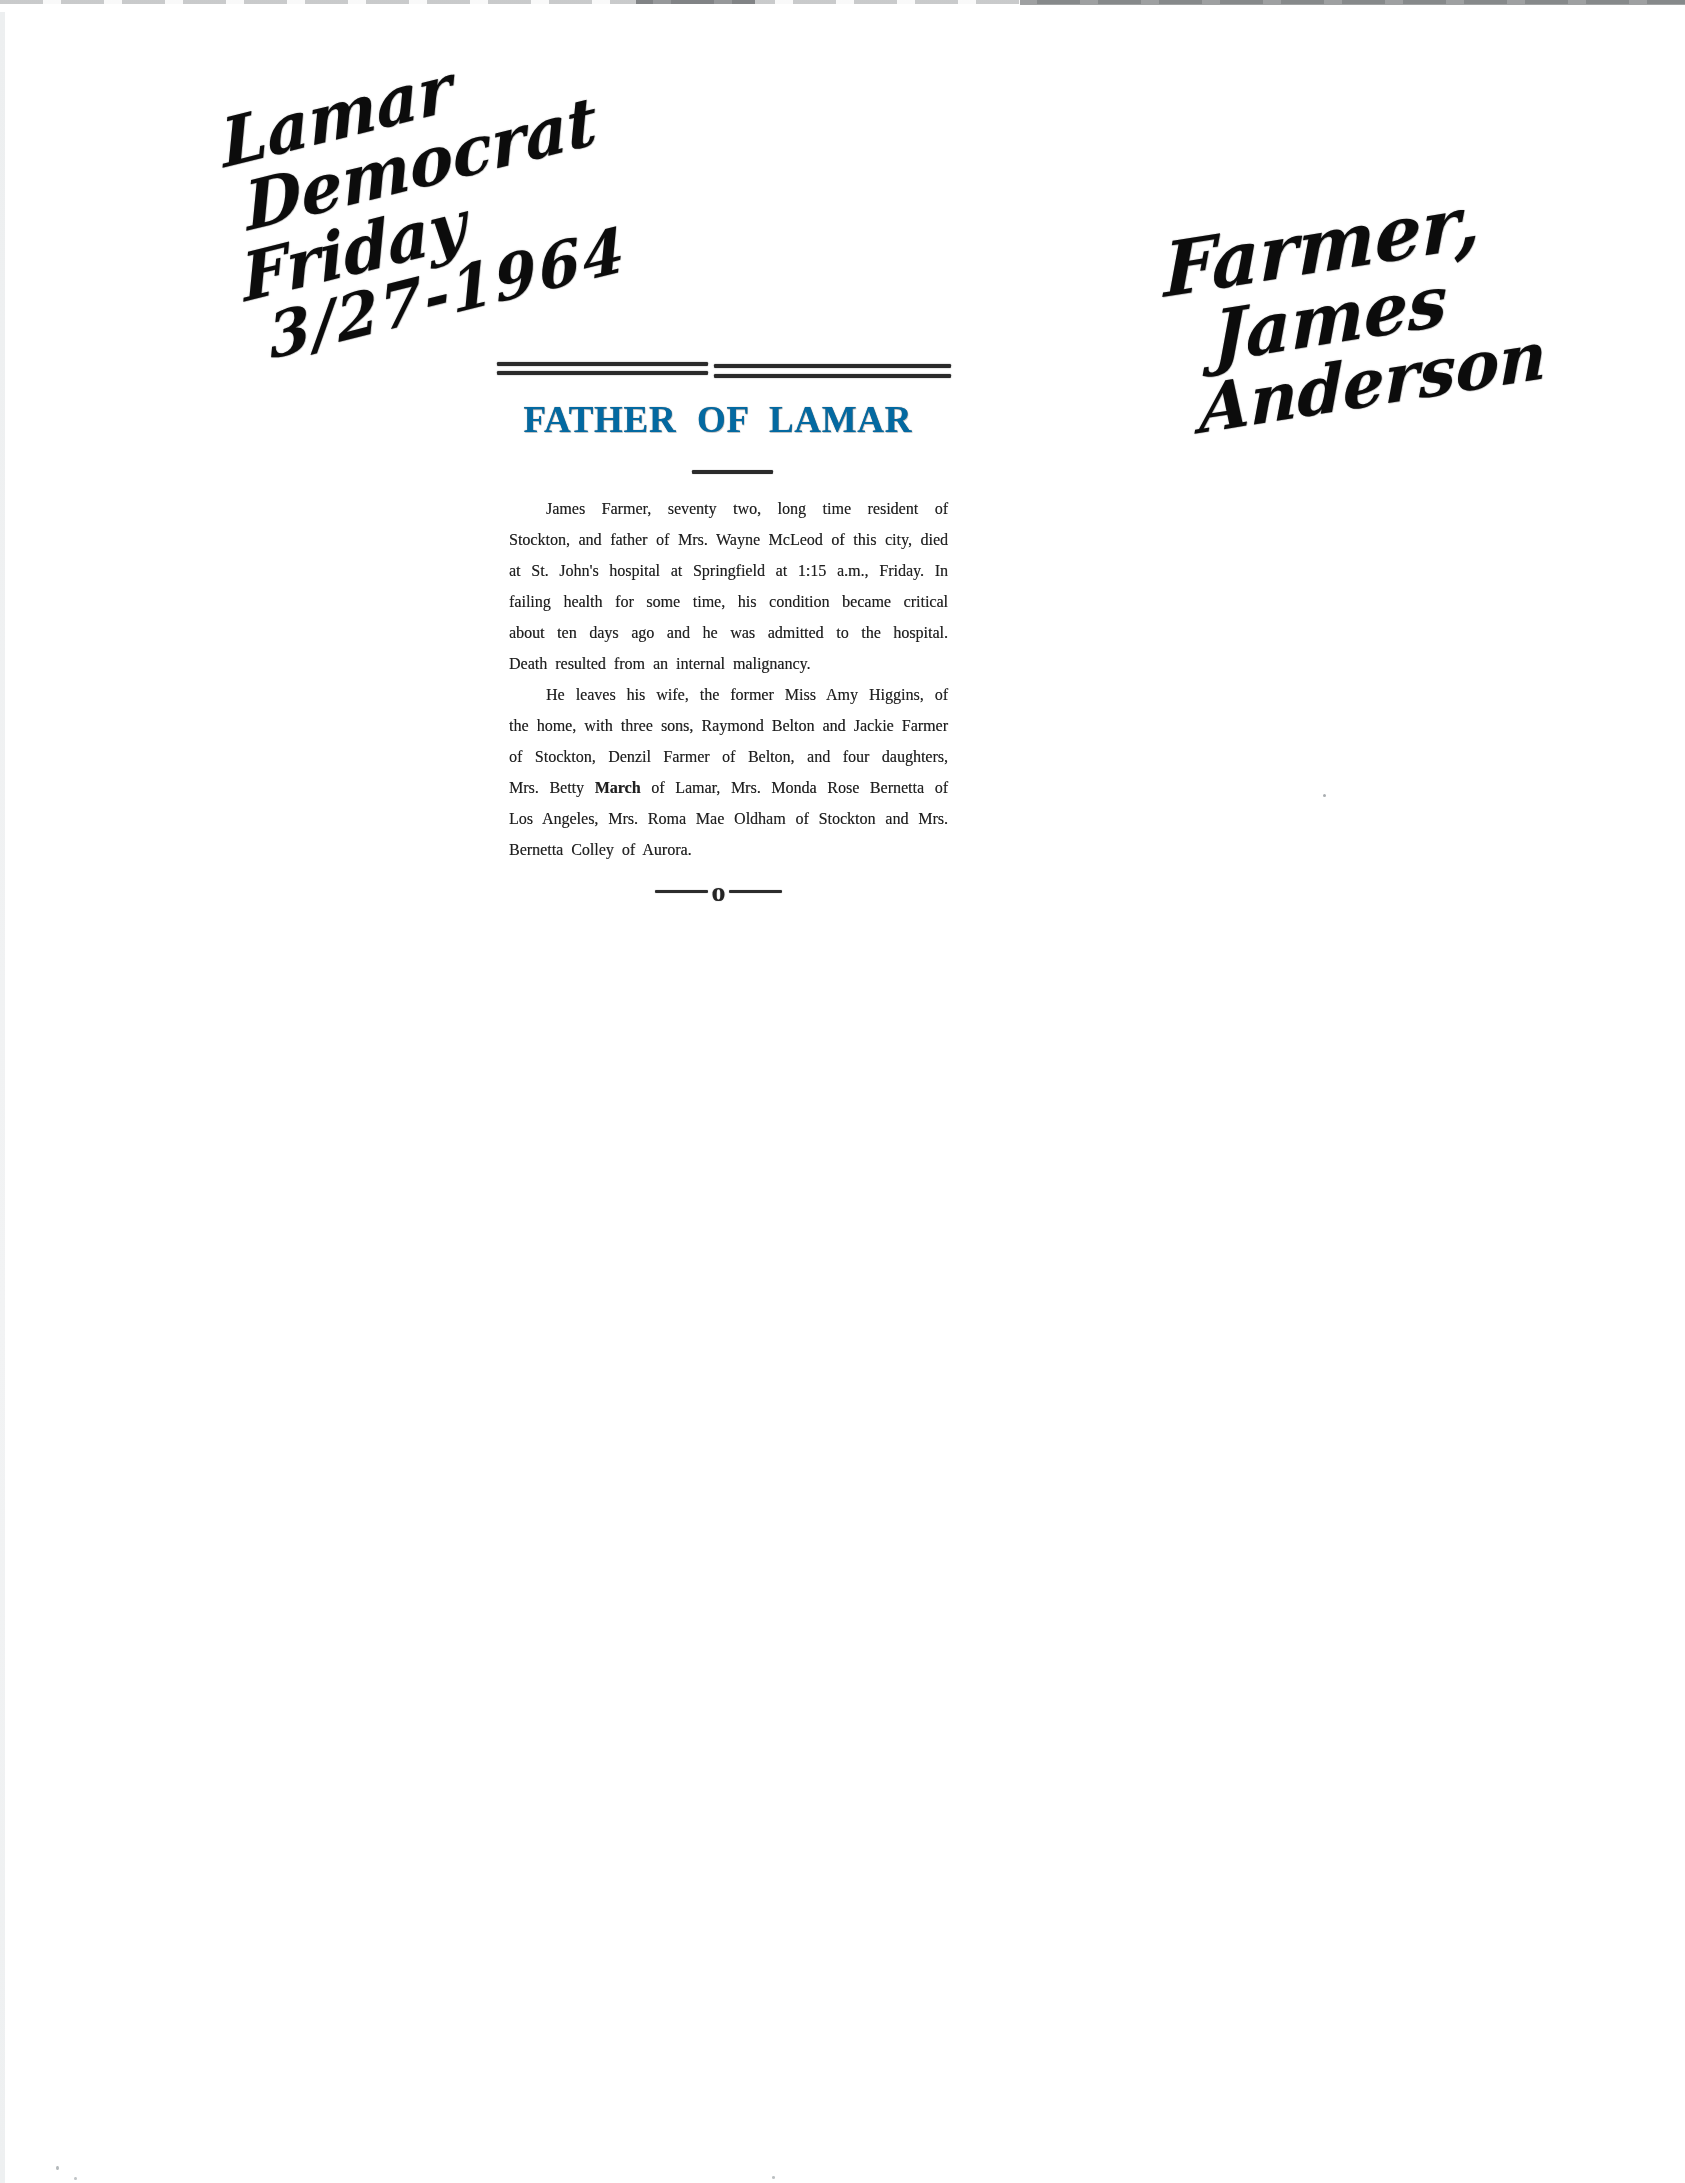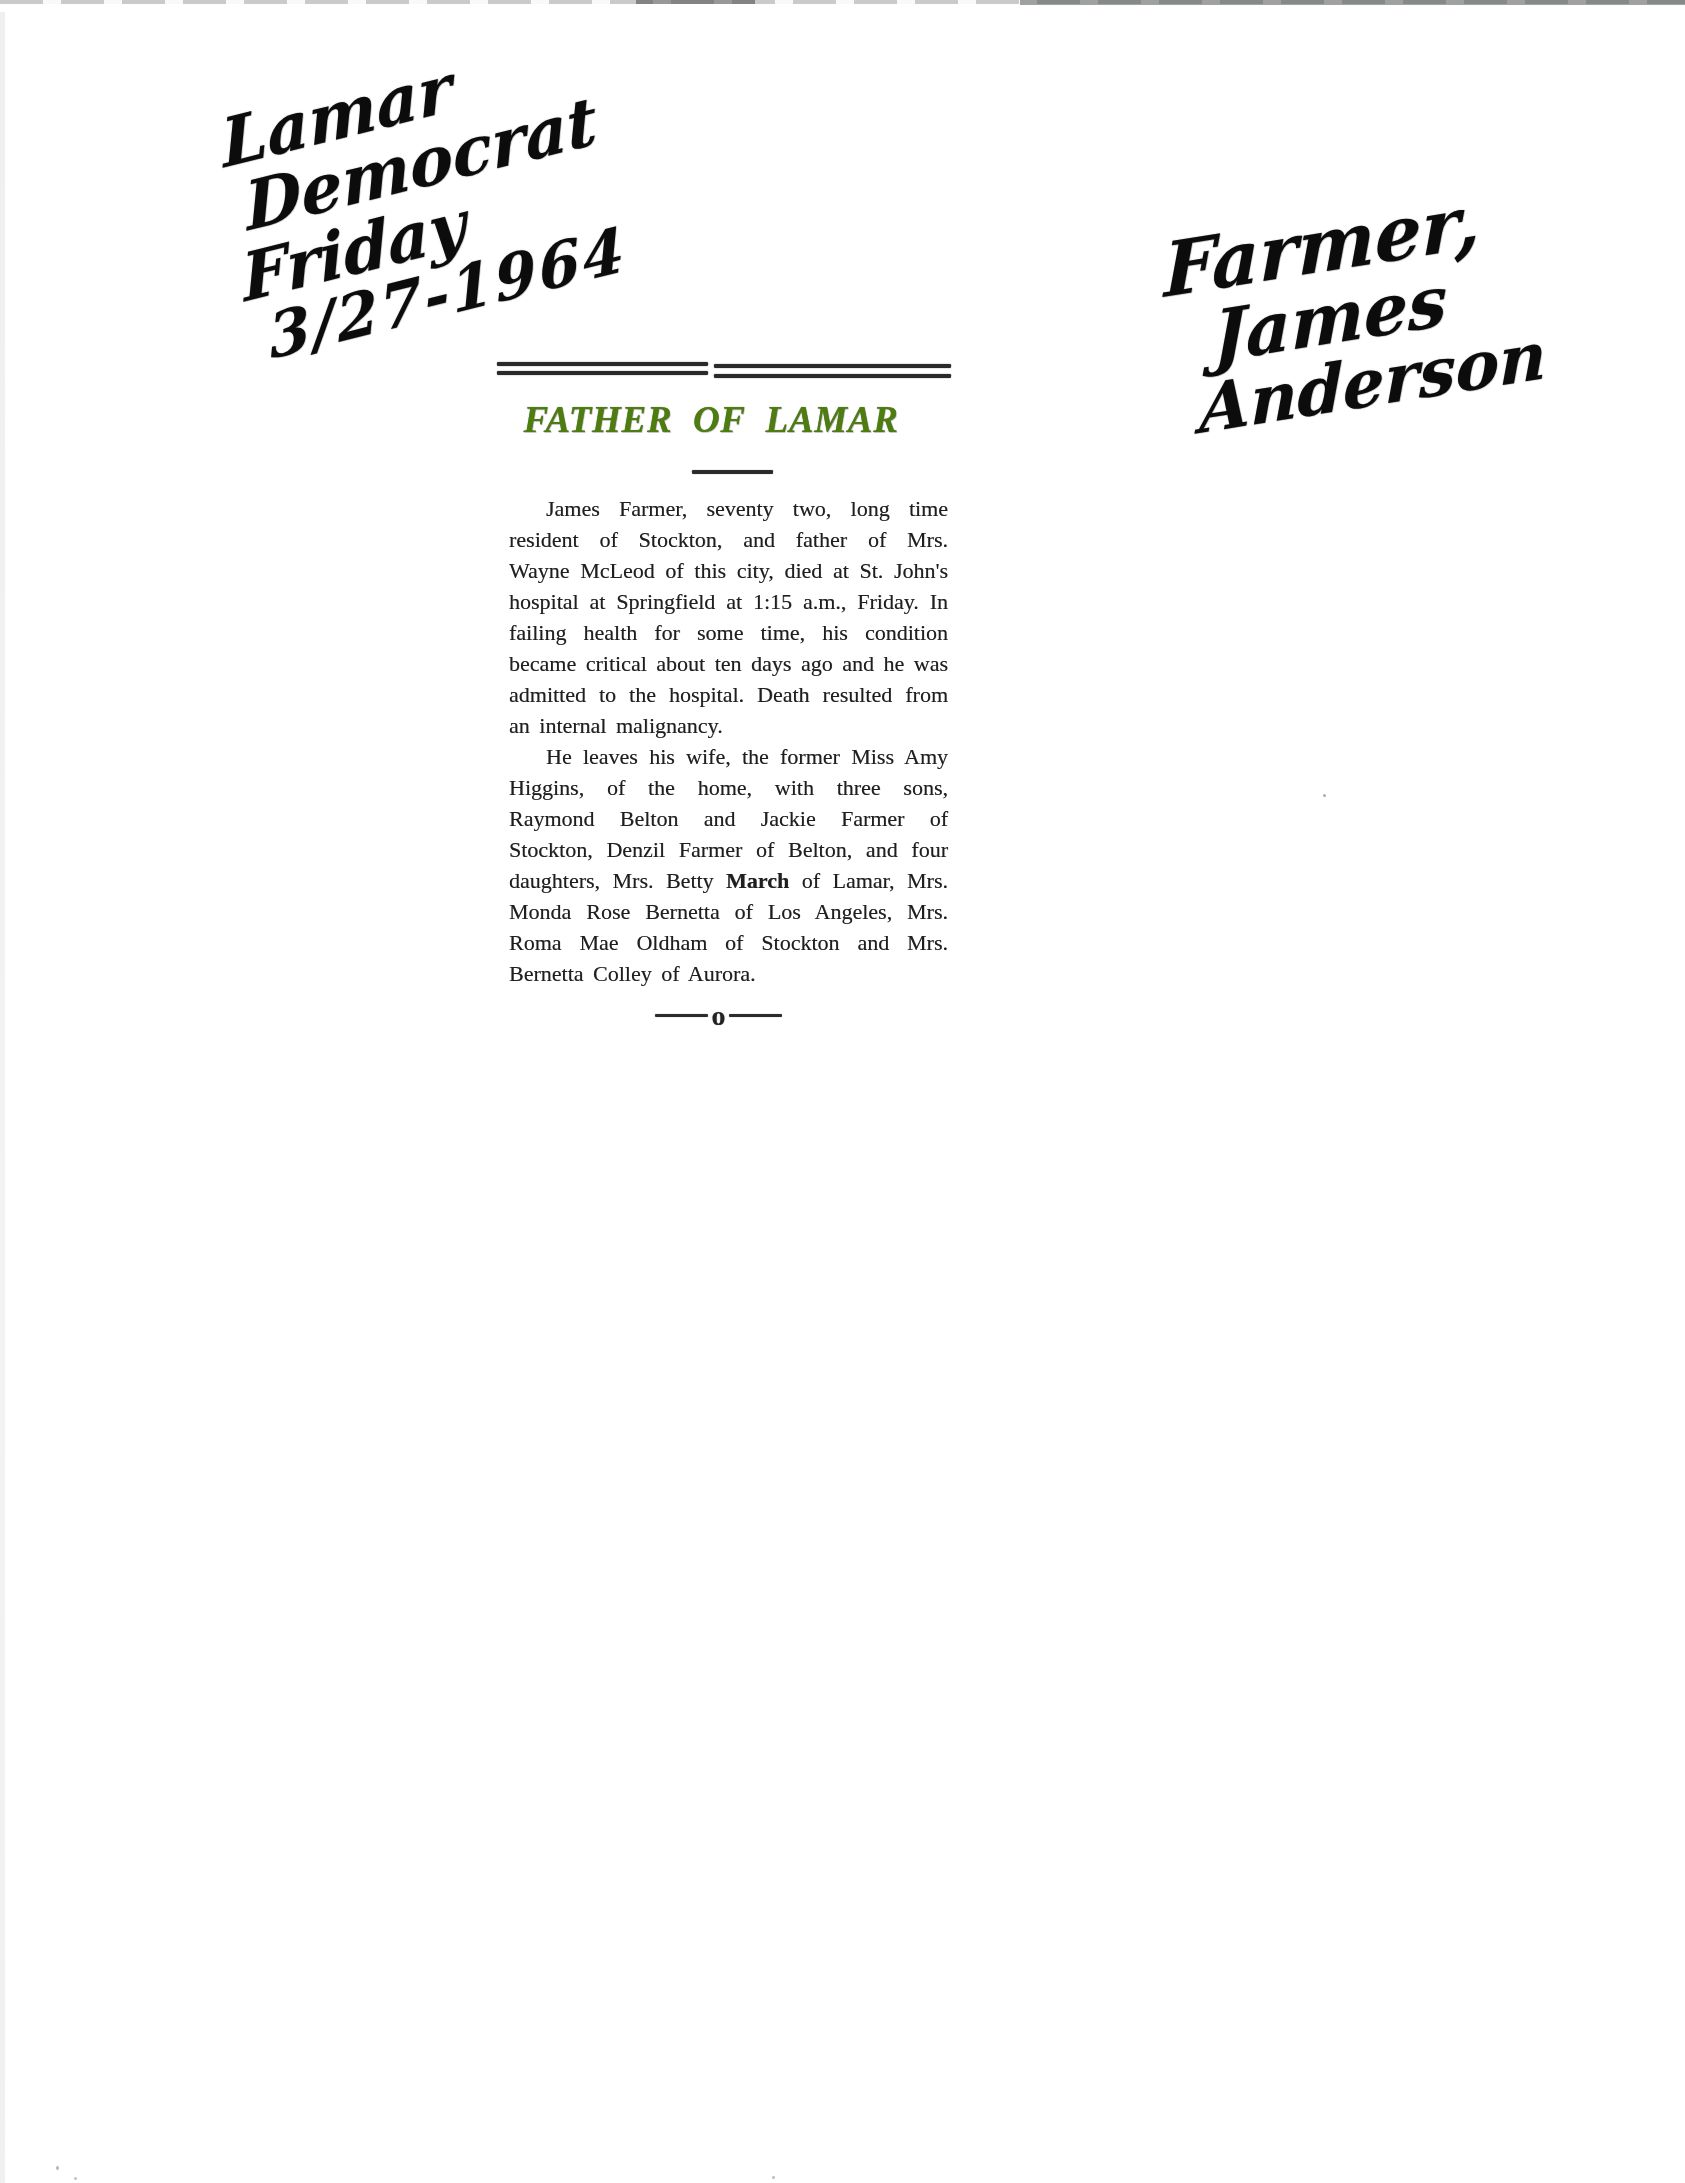--- a/index.html
+++ b/index.html
@@ -94,41 +94,40 @@
   .rl-1b { left: 47.8%;  right: 0;     top: 2.6px; }
   .rl-2a { left: 0;      width: 46.5%; top: 10px; }
   .rl-2b { left: 47.8%;  right: 0;     top: 12.6px; }
 
   .headline-line {
     font-family: "Liberation Serif", serif;
     font-weight: bold;
     font-size: 37px;
     letter-spacing: 0.7px;
     word-spacing: 10.6px;
-    color: #4d7c0f;
+    color: #0369a1;
     text-shadow: 0 0 1px rgba(25,25,25,0.6), 0.7px 0.7px 0 rgba(25,25,25,0.2);
     line-height: 1.0;
-    font-style: italic;
   }
   .headline-1 { margin: 21px 0 0 26.5px; }
   .headline-2 { margin: 8px 6.6px 0 0; text-align: right; }
 
   .headline-divider {
     width: 81px; height: 4.6px;
     background: #2b2b2b;
     box-shadow: 0 0 1px rgba(20,20,20,0.6);
     margin: 32px 0 0 195px;
     border-radius: 1.3px;
   }
 
   .article-body {
     margin: 18.5px 0 0 12px;
     width: 439px;
     font-family: "Liberation Serif", serif;
-    font-size: 22px;
+    font-size: 16px;
     line-height: 31px;
     text-align: justify;
     word-spacing: 4px;
     color: #1f1f1f;
     text-shadow: 0.3px 0.3px 0.6px rgba(30,30,30,0.5);
   }
   .article-body p { margin: 0; text-indent: 37px; }
   .article-body b { font-weight: bold; }
 
   .end-mark {

